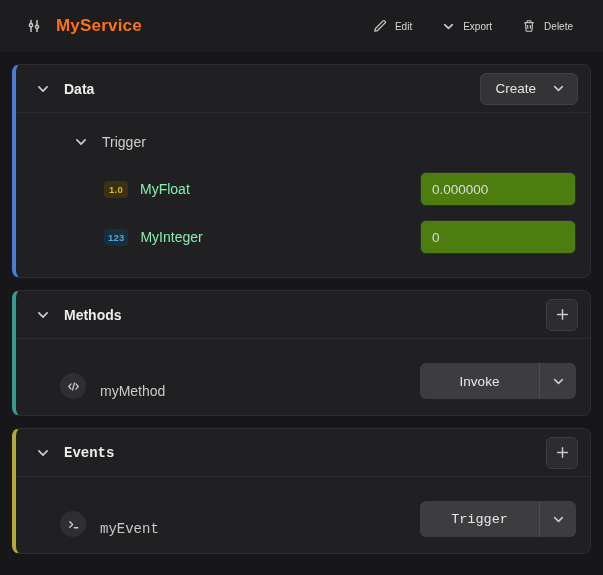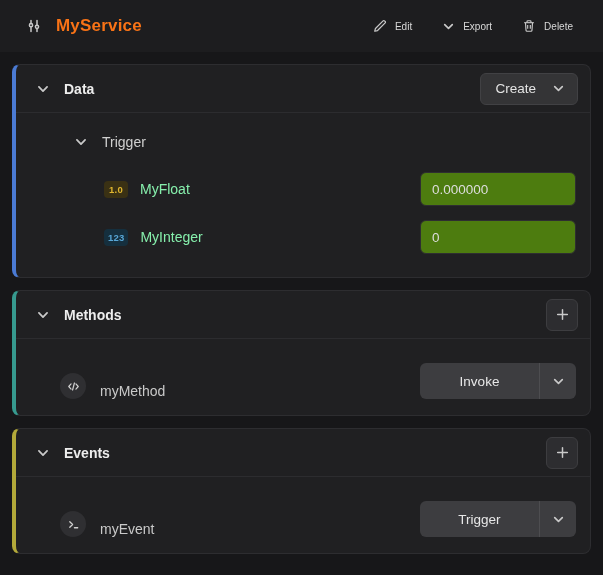--- a/index.html
+++ b/index.html
@@ -241,21 +241,21 @@
               <svg viewBox="0 0 12 12" width="13" height="13">
                   <polyline points="2.5,4.25 6,7.75 9.5,4.25" fill="none" stroke="currentColor" stroke-width="1.5" stroke-linecap="round" stroke-linejoin="round"></polyline>
                 </svg>
             </span>
           </button>
         </div>
       </div>
     </div>
   </section>
 
-  <section class="panel panel-events" style="border-left-color: rgb(179, 169, 58);">
+  <section class="panel panel-events" style="border-left-color: rgb(179, 169, 58); font-family: Liberation Mono, monospace;">
     <div class="panel-header">
       <span class="icon">
         <svg viewBox="0 0 12 12" width="14" height="14">
             <polyline points="2.5,4.25 6,7.75 9.5,4.25" fill="none" stroke="currentColor" stroke-width="1.5" stroke-linecap="round" stroke-linejoin="round"></polyline>
           </svg>
       </span>
       <span class="panel-title">Events</span>
       <span class="spacer"></span>
       <button class="plus-btn">
         <span class="icon">

